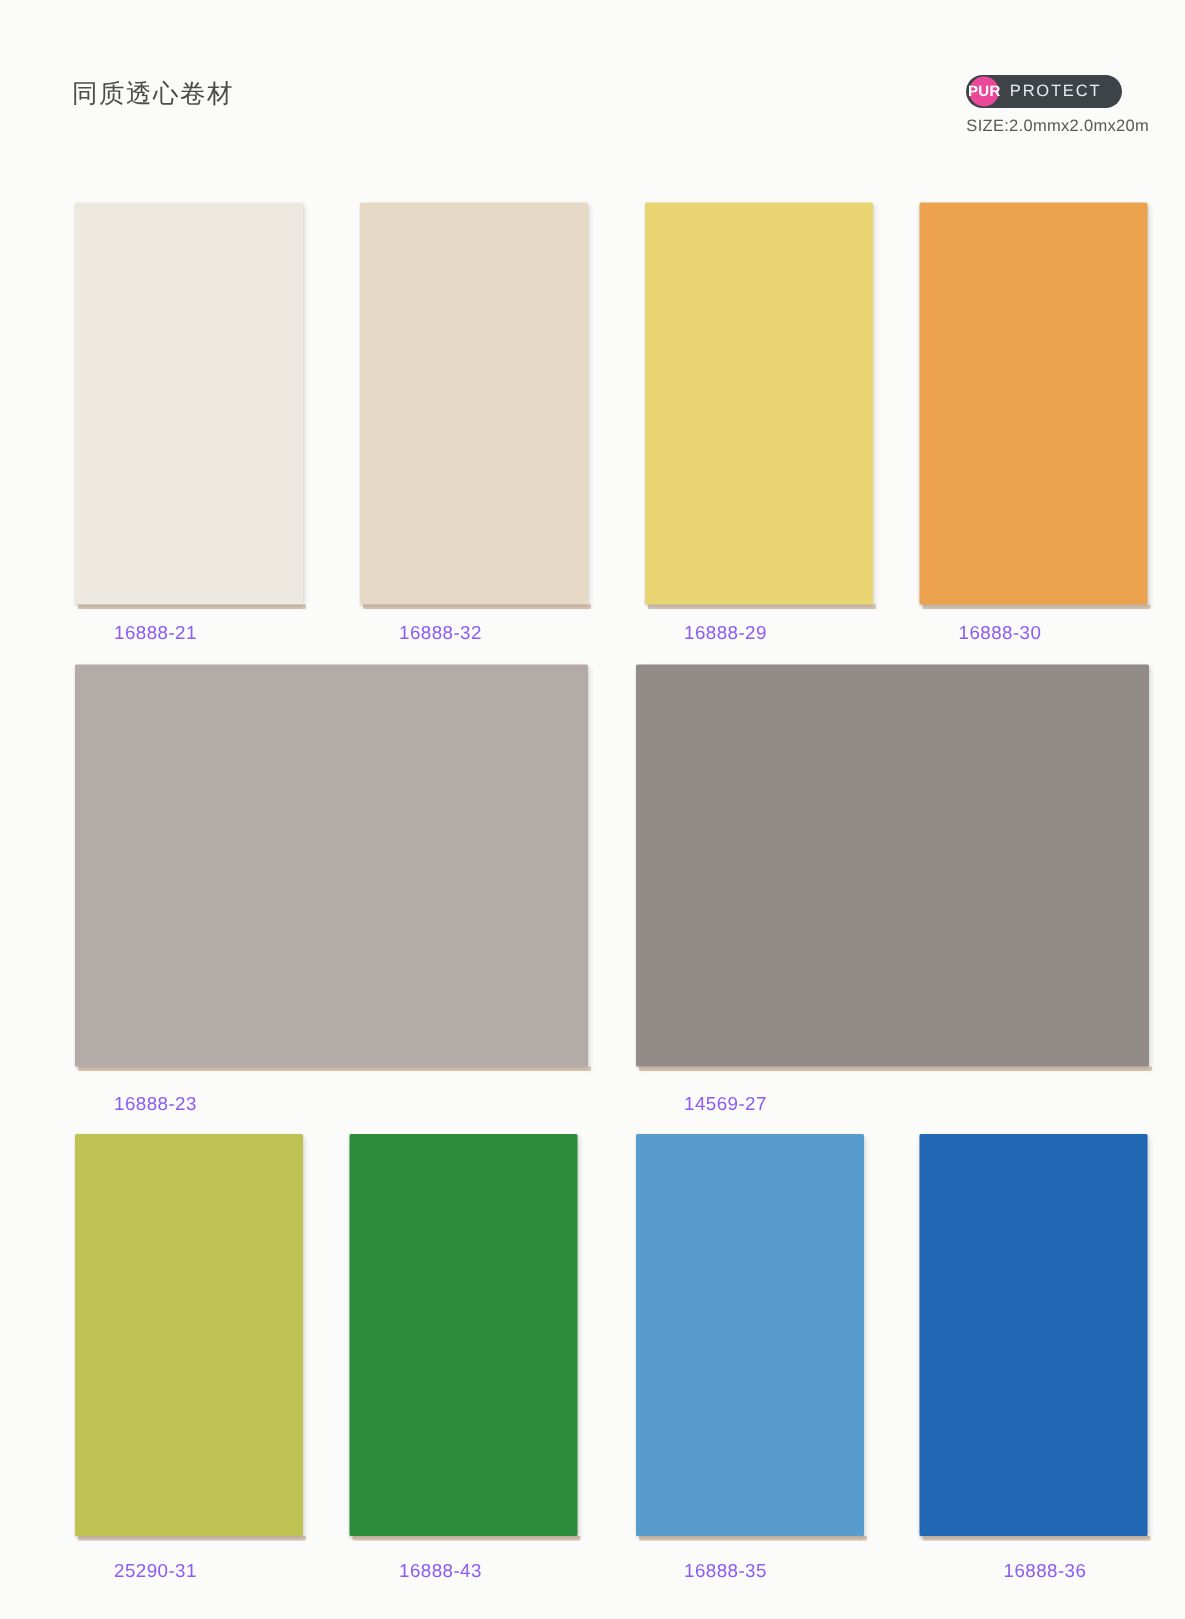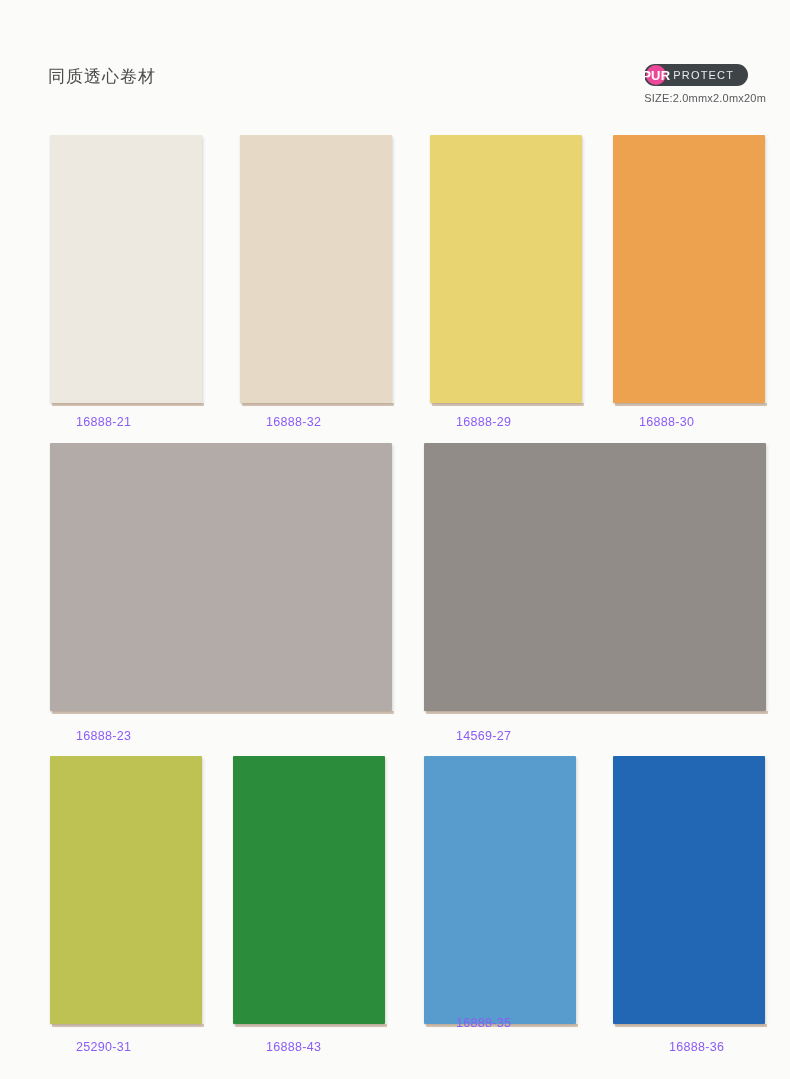--- a/index.html
+++ b/index.html
@@ -11,21 +11,21 @@
     height: 1079px;
     background: #fbfbfa;
     font-family: "Liberation Sans", sans-serif;
     overflow: hidden;
     position: relative;
   }
 
   
   .header {
     position: absolute;
-    left: 0; top: 14px;
+    left: 0; top: 0;
     width: 790px;
     height: 120px;
   }
   .title-block {
     position: absolute;
     left: 48px;
     top: 52px;
   }
   .title-cn {
     font-size: 17px;
@@ -57,21 +57,21 @@
     background: #3e4347;
     padding: 0 14px 0 1px;
     box-sizing: border-box;
   }
   .pur-circle {
     width: 20px;
     height: 20px;
     border-radius: 50%;
     background: #ec4899;
     color: #ffffff;
-    font-size: 13px;
+    font-size: 10px;
     font-weight: bold;
     letter-spacing: 0.2px;
     display: flex;
     align-items: center;
     justify-content: center;
     flex: 0 0 auto;
     margin-left: 1px;
     text-align: right;
   }
   .pur-text {
@@ -172,18 +172,18 @@
       <div class="swatch" style="background: rgb(189, 194, 82);"></div>
     </div>
     <div class="swatch-label" style="left: 76px; top: 1040px;">25290-31</div>
     <div class="swatch-cell" style="left: 233px; top: 756px; width: 152px; height: 268px;">
       <div class="swatch" style="background: rgb(43, 140, 60);"></div>
     </div>
     <div class="swatch-label" style="left: 266px; top: 1040px;">16888-43</div>
     <div class="swatch-cell" style="left: 424px; top: 756px; width: 152px; height: 268px;">
       <div class="swatch" style="background: rgb(87, 156, 205);"></div>
     </div>
-    <div class="swatch-label" style="left: 456px; top: 1016px;">16888-35</div>
+    <div class="swatch-label" style="left: 456px; top: 1040px;">16888-35</div>
     <div class="swatch-cell" style="left: 613px; top: 756px; width: 152px; height: 268px;">
       <div class="swatch" style="background: rgb(34, 103, 180);"></div>
     </div>
     <div class="swatch-label" style="left: 645px; top: 1040px; margin-left: 24px;">16888-36</div>
   </div>
 
 </body></html>

